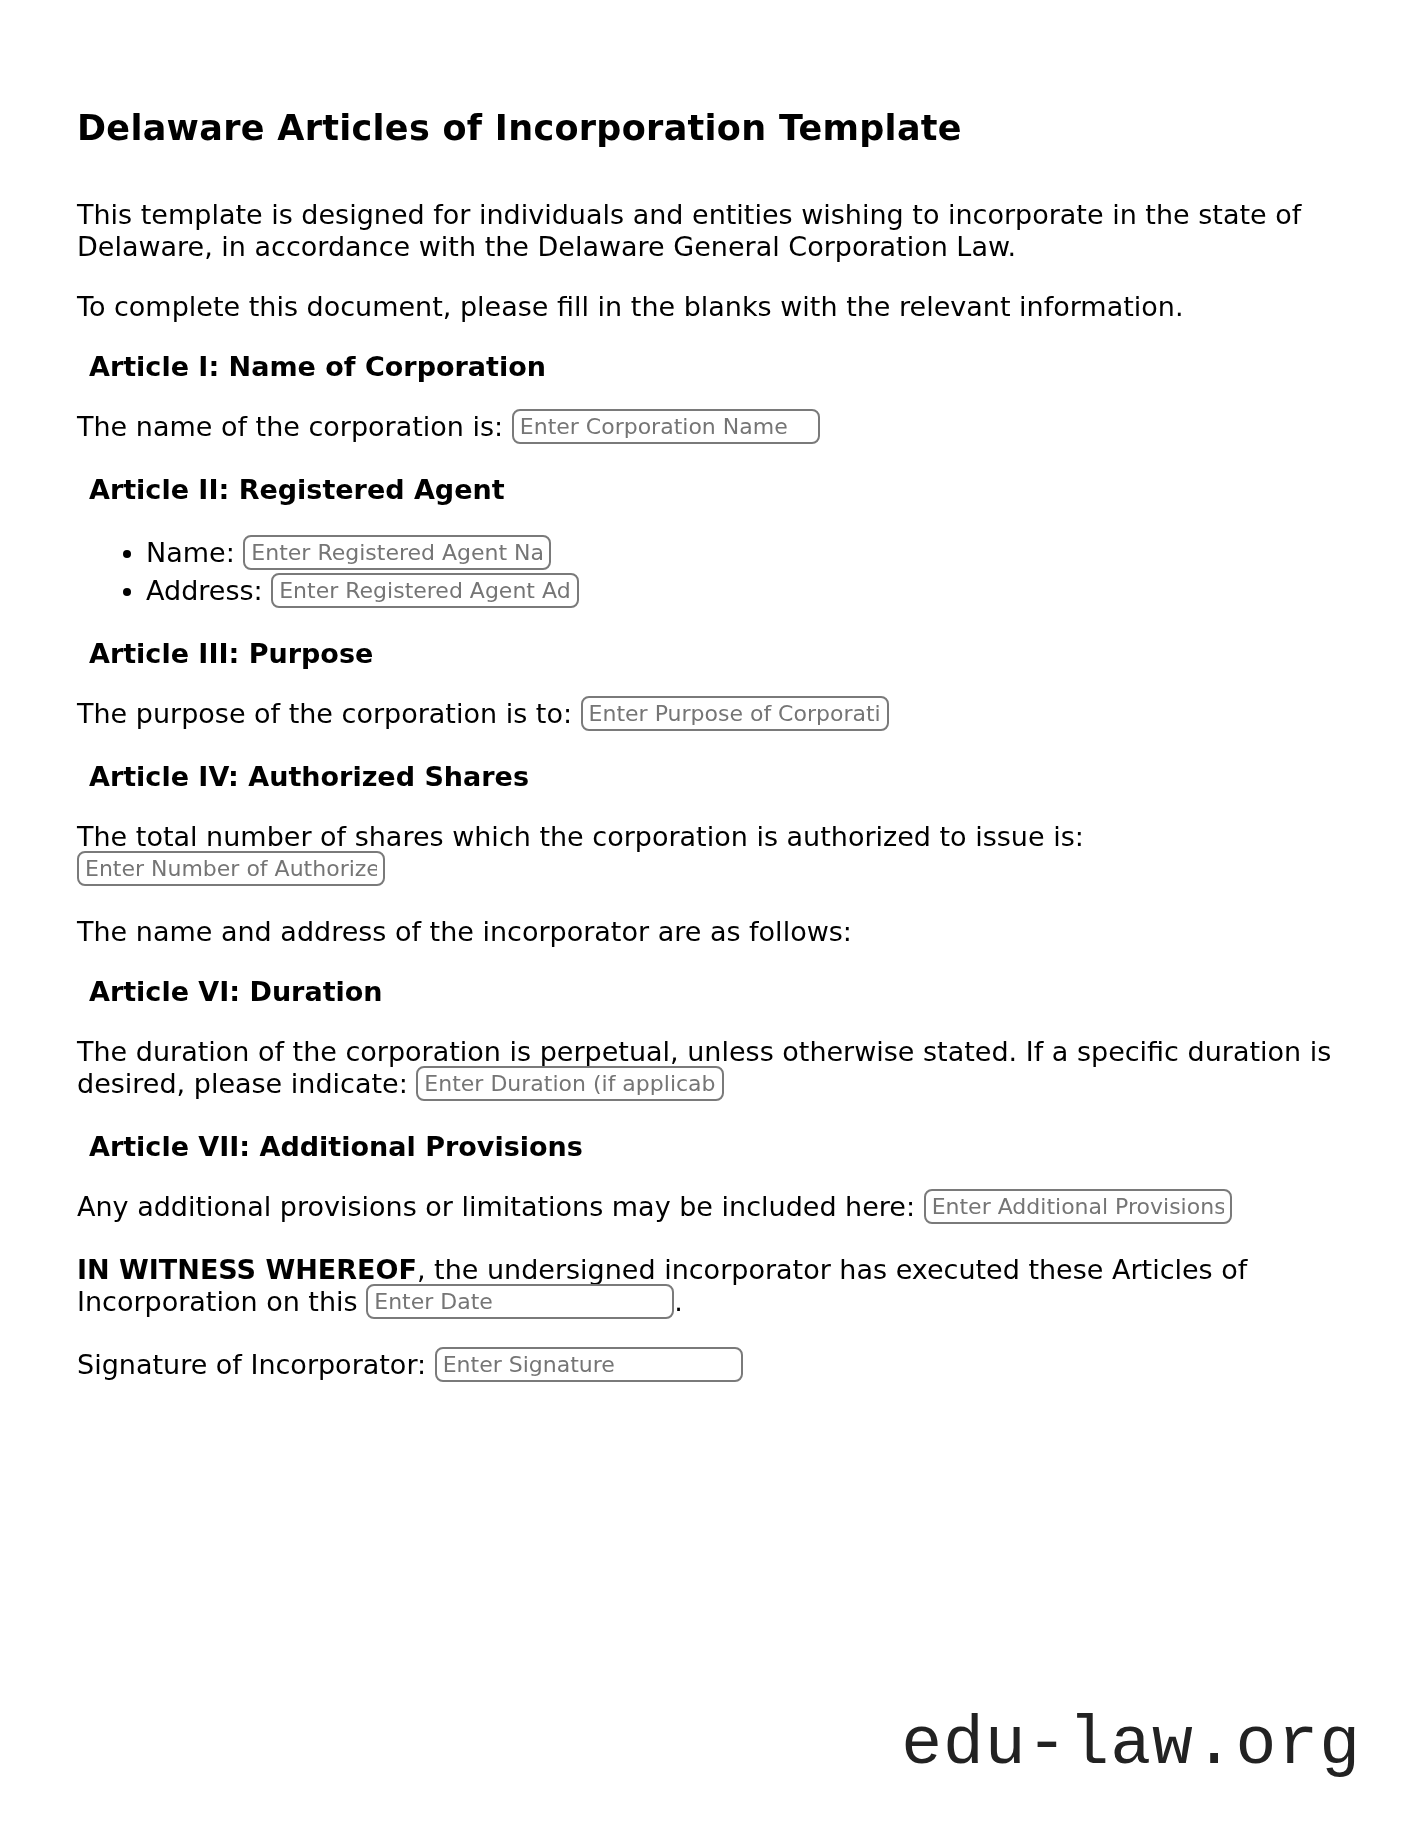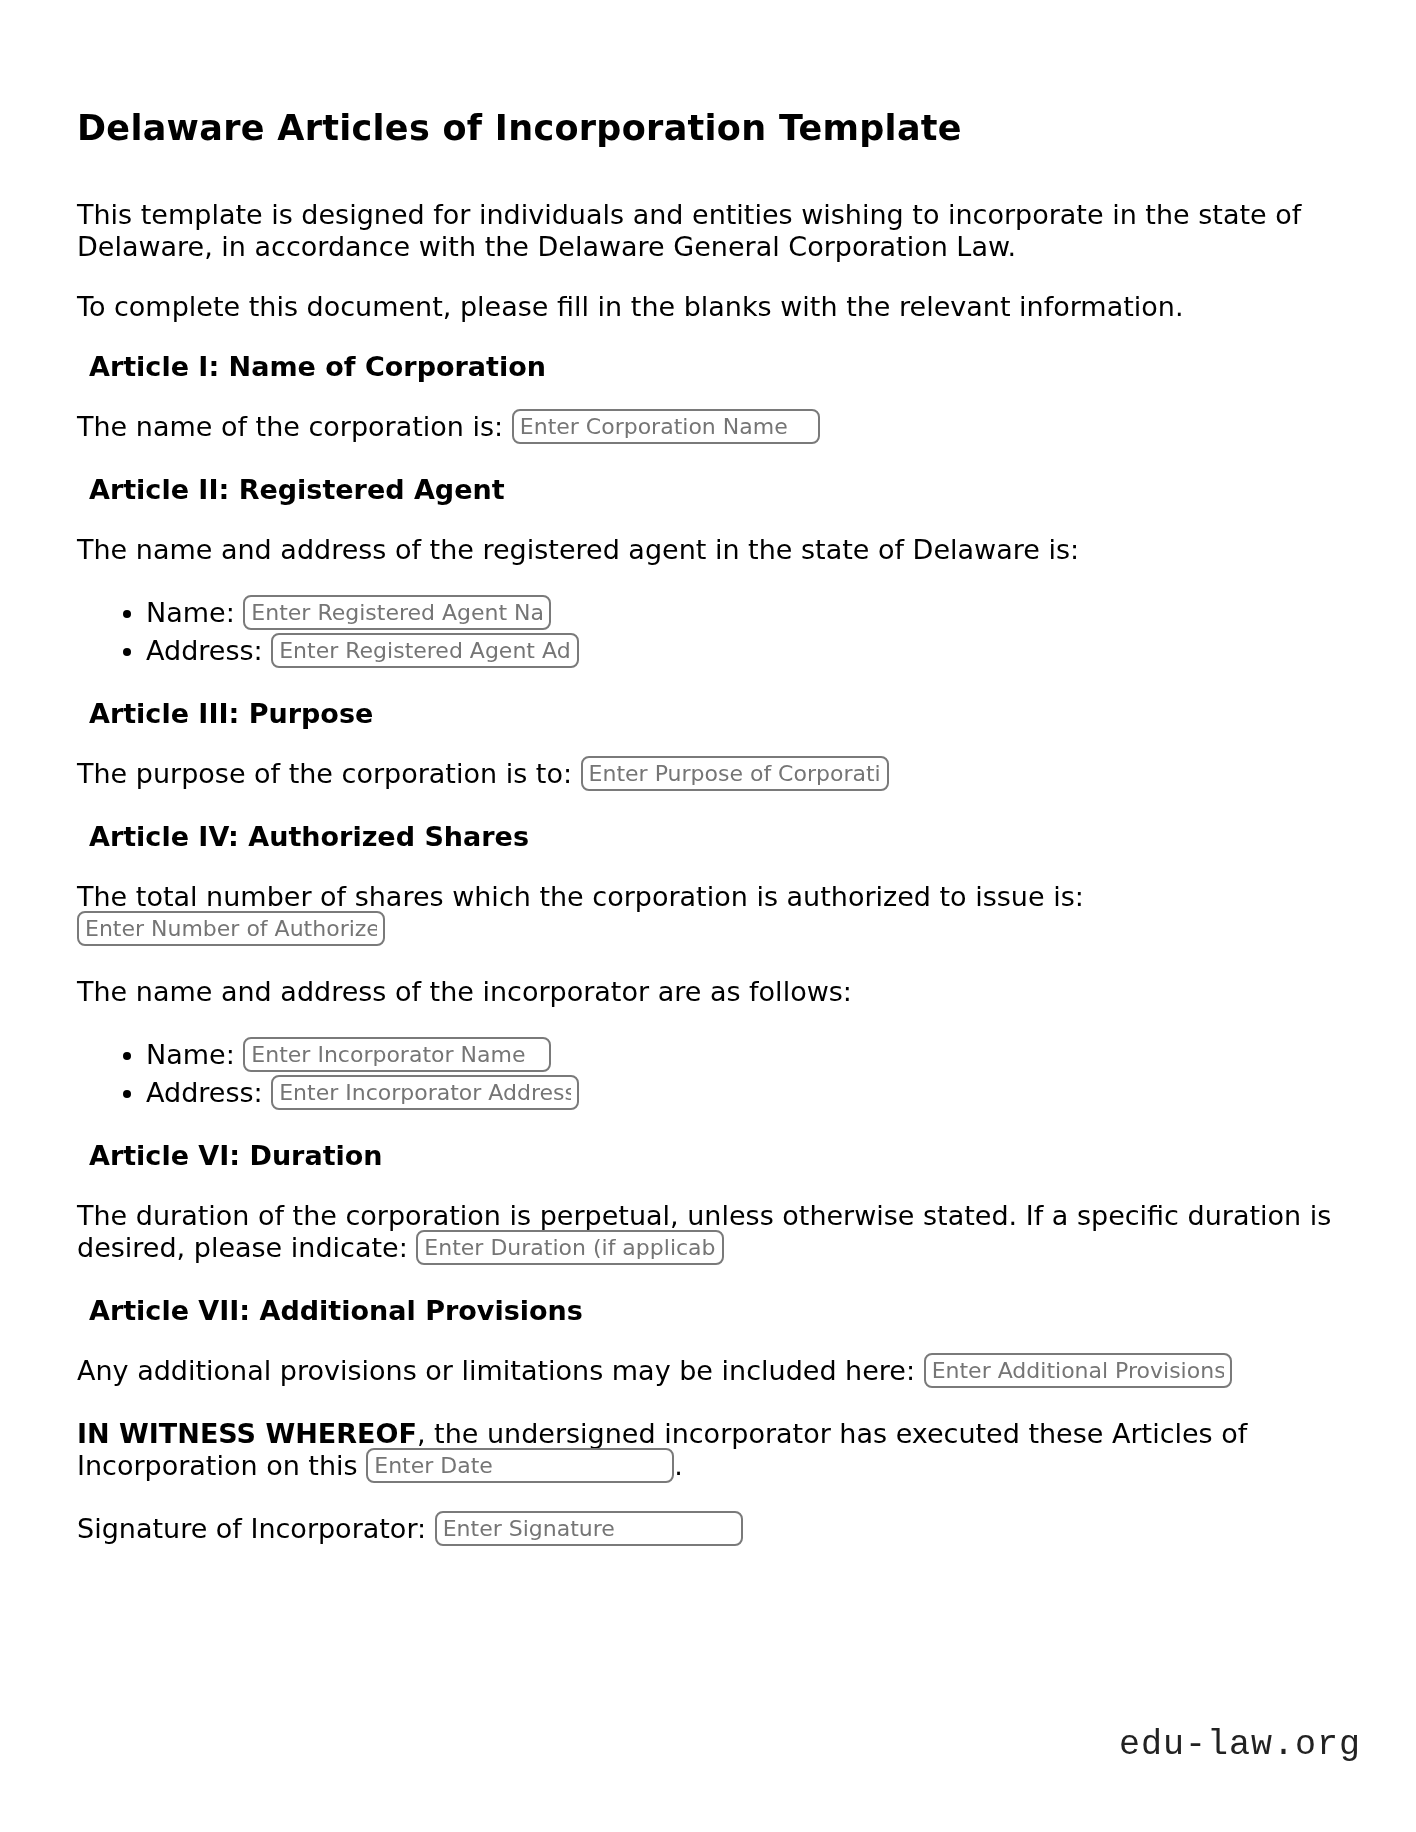--- a/index.html
+++ b/index.html
@@ -67,21 +67,21 @@
   }
   input.field::placeholder {
     color: #757575;
     opacity: 1;
   }
   .watermark {
     position: absolute;
     right: 55px;
     top: 1715px;
     font-family: "Liberation Mono", monospace;
-    font-size: 35px;
+    font-size: 68px;
     line-height: 60px;
     color: #222222;
     letter-spacing: 1px;
   }
 </style>
 </head>
 <body>
 
 <div class="page">
 
@@ -90,21 +90,20 @@
   <p>This template is designed for individuals and entities wishing to incorporate in the state of Delaware, in accordance with the Delaware General Corporation Law.</p>
   <p>To complete this document, please fill in the blanks with the relevant information.</p>
 
   <h2>Article I: Name of Corporation</h2>
   <p>
     <span>The name of the corporation is:</span>
     <input type="text" class="field" placeholder="Enter Corporation Name" style="">
   </p>
 
   <h2>Article II: Registered Agent</h2>
-  <p>The name and address of the registered agent in the state of Delaware is:</p>
   <ul>
     <li>
       <span>Name:</span>
       <input type="text" class="field" placeholder="Enter Registered Agent Name" style="">
     </li>
     <li>
       <span>Address:</span>
       <input type="text" class="field" placeholder="Enter Registered Agent Address" style="">
     </li>
   </ul>
@@ -115,30 +114,20 @@
     <input type="text" class="field" placeholder="Enter Purpose of Corporation" style="">
   </p>
 
   <h2>Article IV: Authorized Shares</h2>
   <p>
     <span>The total number of shares which the corporation is authorized to issue is:</span>
     <input type="text" class="field" placeholder="Enter Number of Authorized Shares" style="">
   </p>
 
   <p>The name and address of the incorporator are as follows:</p>
-  <ul>
-    <li>
-      <span>Name:</span>
-      <input type="text" class="field" placeholder="Enter Incorporator Name" style="">
-    </li>
-    <li>
-      <span>Address:</span>
-      <input type="text" class="field" placeholder="Enter Incorporator Address" style="">
-    </li>
-  </ul>
 
   <h2>Article VI: Duration</h2>
   <p>
     <span>The duration of the corporation is perpetual, unless otherwise stated. If a specific duration is desired, please indicate:</span>
     <input type="text" class="field" placeholder="Enter Duration (if applicable)" style="">
   </p>
 
   <h2>Article VII: Additional Provisions</h2>
   <p>
     <span>Any additional provisions or limitations may be included here:</span>

